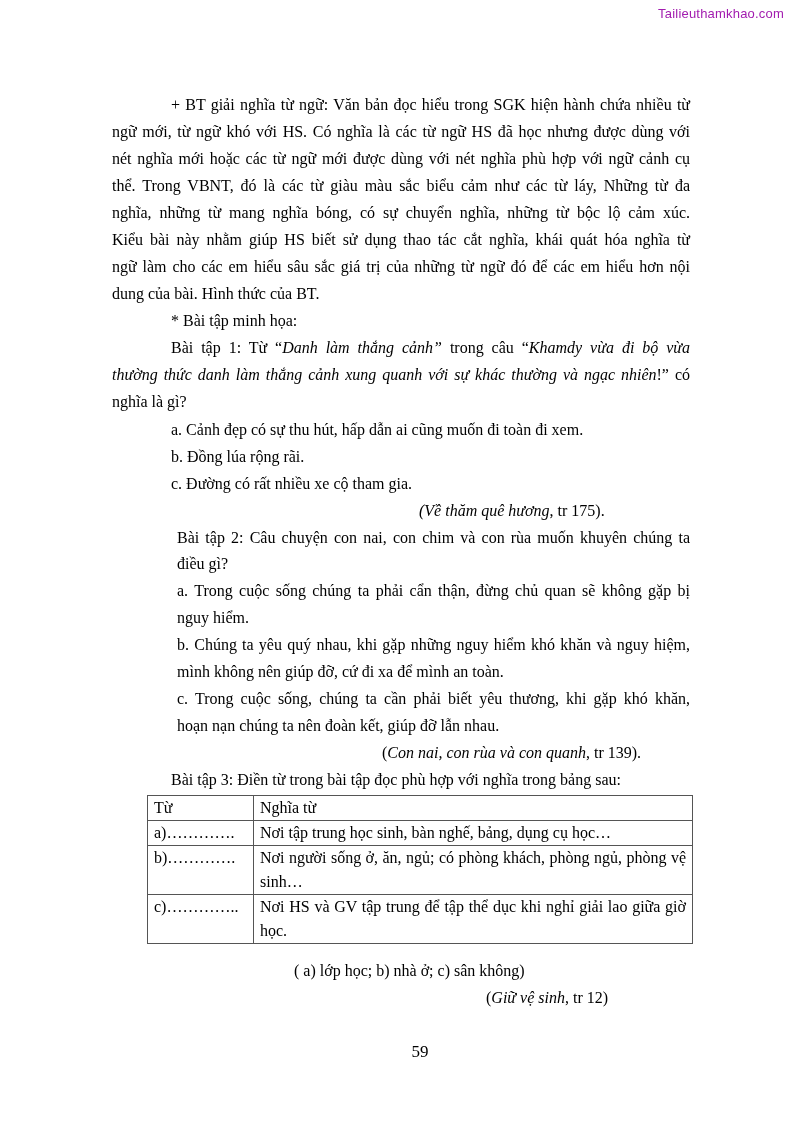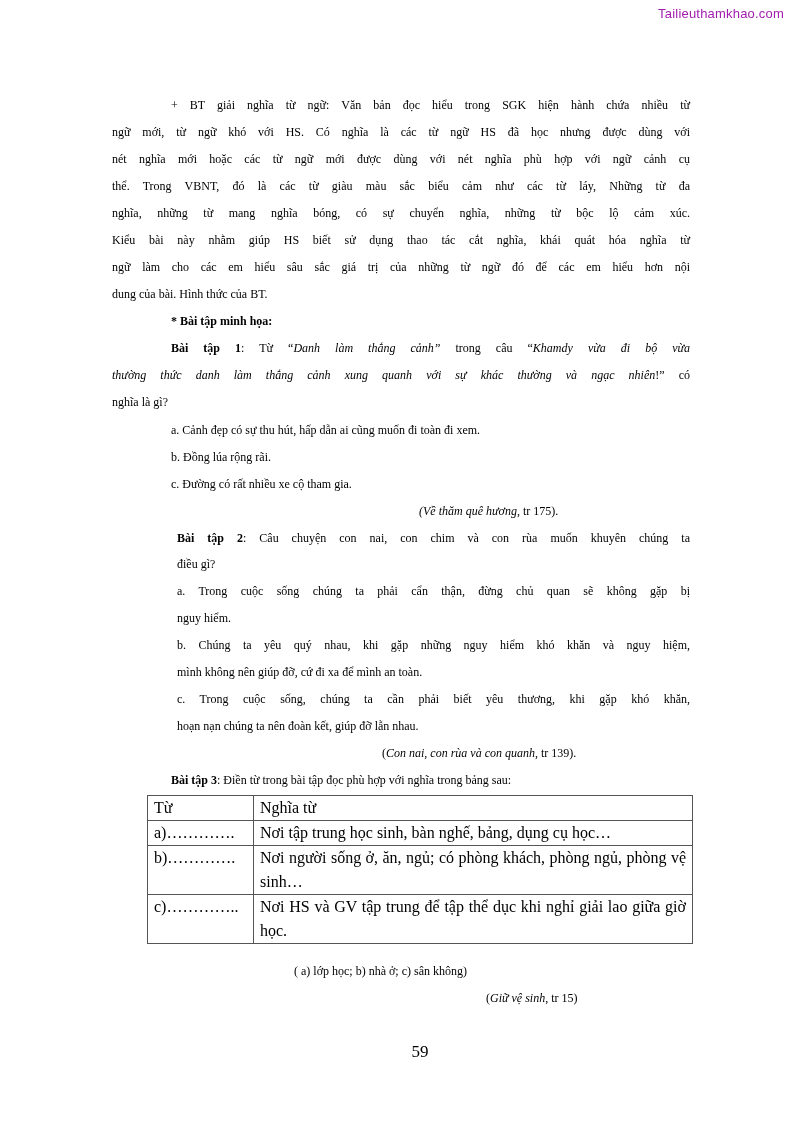--- a/index.html
+++ b/index.html
@@ -1,23 +1,23 @@
 <!DOCTYPE html>
 <html><head>
 <meta charset="utf-8">
 <style>
   html, body { margin: 0; padding: 0; background: #ffffff; }
   body { width: 794px; height: 1123px; position: relative; overflow: hidden;
          font-family: "Liberation Serif", "DejaVu Serif", serif; color: #000; }
   .watermark { position: absolute; top: 6px; right: 10px; font-family: "Liberation Sans", "DejaVu Sans", sans-serif;
                font-size: 13px; color: #a21caf; letter-spacing: 0.2px; }
   .page { position: absolute; left: 0; top: 0; width: 794px; }
-  .line { position: absolute; font-size: 12px; line-height: 20px; white-space: nowrap; }
+  .line { position: absolute; font-size: 16px; line-height: 20px; white-space: nowrap; }
   .just { text-align: justify; text-align-last: justify; }
-  .b { font-weight: bold; }
+  .b { font-weight: normal; }
   .i { font-style: italic; }
   table.words { position: absolute; left: 147px; top: 795px; width: 546px; border-collapse: collapse;
                 font-size: 16px; line-height: 24px; }
   table.words td { border: 1px solid #555; padding: 0 6px; vertical-align: top; }
   table.words td.c1 { width: 93px; }
   table.words td.c2 { text-align: justify; }
   .pagenum { position: absolute; top: 1042px; left: 0; width: 840px; text-align: center; font-size: 17px; }
 </style>
 </head>
 <body>
@@ -92,18 +92,18 @@
       </tr>
       <tr>
         <td class="c1">c)…………..</td>
         <td class="c2">Nơi HS và GV tập trung để tập thể dục khi nghỉ giải lao giữa giờ học.</td>
       </tr>
     </tbody>
       </table>
 
     <div class="line" style="left:294px; top:961px;">( a) lớp học; b) nhà ở; c) sân không)</div>
     <div class="line" style="left:486px; top:988px;">
-      <span>(</span><span class="i">Giữ vệ sinh</span><span>, tr 15)</span>
+      <span>(</span><span class="i">Giữ vệ sinh</span><span>, tr 12)</span>
     </div>
   </div>
 
   <div class="pagenum">59</div>
 </div>
 
 </body></html>

